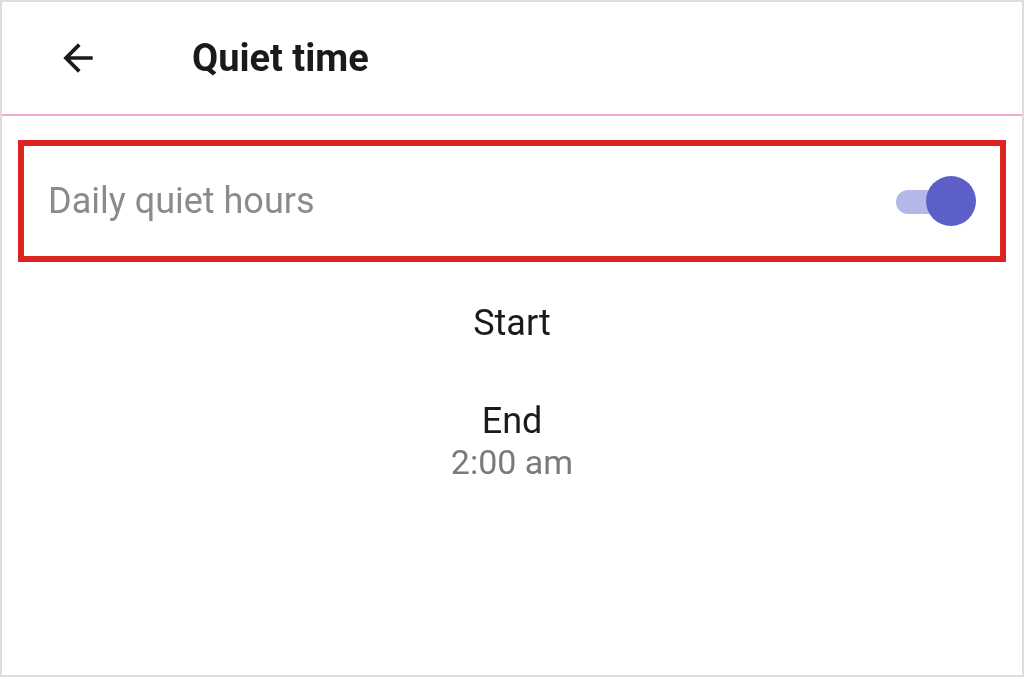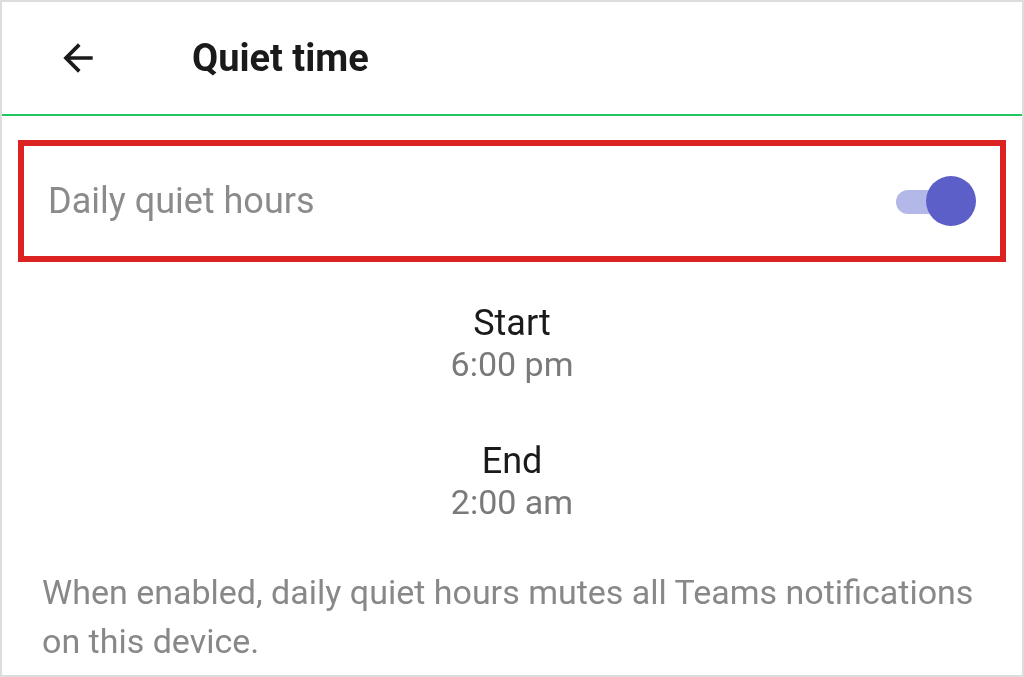--- a/index.html
+++ b/index.html
@@ -12,21 +12,21 @@
       background: #fff;
       width: 1024px;
       height: 677px;
       border: 2px solid #ddd;
       position: relative;
     }
     .header {
       display: flex;
       align-items: center;
       padding: 32px 40px 32px 52px;
-      border-bottom: 2px solid #22c55e;
+      border-bottom: 2px solid #f9a8d4;
       gap: 90px;
     }
     .back-button {
       width: 48px;
       height: 48px;
       display: flex;
       align-items: center;
       justify-content: center;
       cursor: pointer;
     }
@@ -120,22 +120,20 @@
   <div class="highlighted-row">
     <span class="row-label-muted">Daily quiet hours</span>
     <div class="toggle">
       <div class="toggle-track"></div>
       <div class="toggle-thumb"></div>
     </div>
   </div>
 
   <div class="row">
     <span class="row-label">Start</span>
-    <span class="row-value">6:00 pm</span>
   </div>
 
   <div class="row">
     <span class="row-label">End</span>
     <span class="row-value">2:00 am</span>
   </div>
 
-  <div class="description">When enabled, daily quiet hours mutes all Teams notifications on this device.</div>
 </div>
 
 </body></html>

